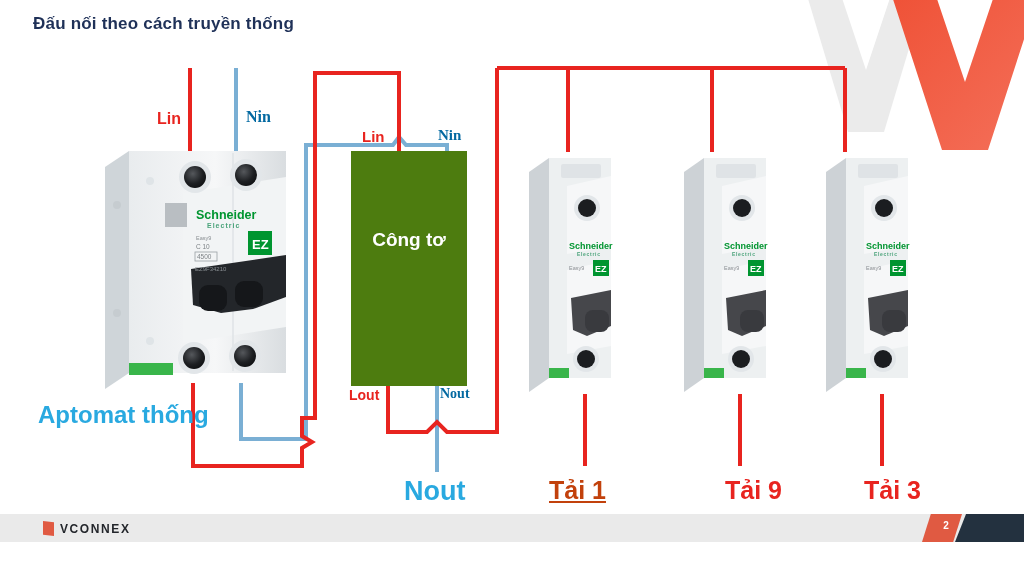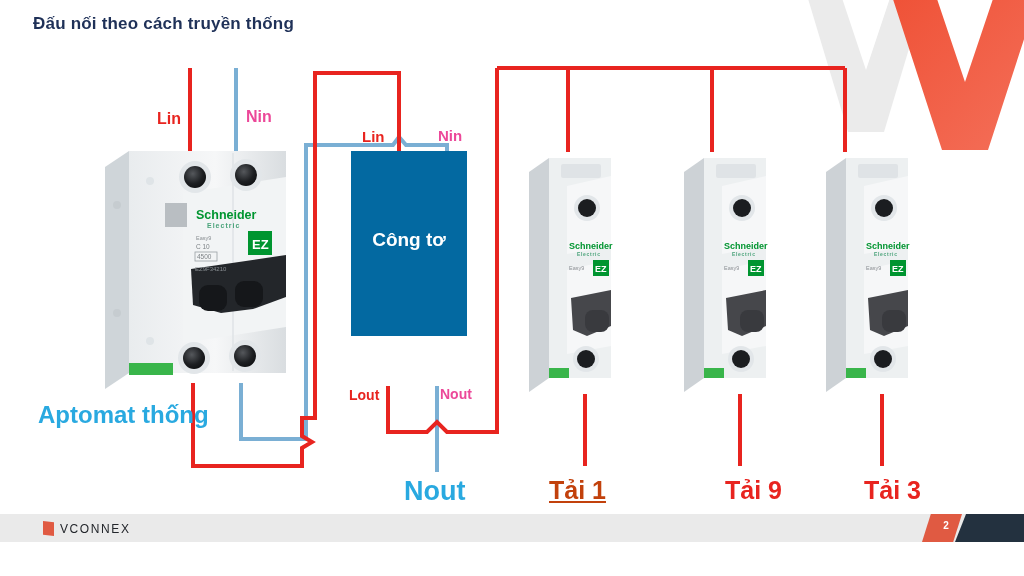--- a/index.html
+++ b/index.html
@@ -23,39 +23,39 @@
     font-size:17px;font-weight:bold;color:#1f3158;
     letter-spacing:.2px;white-space:nowrap;
   }
 
   
   #wires{position:absolute;left:0;top:0;width:1024px;height:576px;}
 
   
   .wlabel{position:absolute;font-weight:bold;white-space:nowrap;}
   .wl-red{color:#e8241f;}
-  .wl-blue{color:#ec4899;}
+  .wl-blue{color:#0369a1;font-family:Liberation Serif, serif;}
   #lbl-lin1{left:157px;top:110px;font-size:16px;}
   #lbl-nin1{left:246px;top:108px;font-size:16px;}
   #lbl-lin2{left:362px;top:128px;font-size:15px;}
   #lbl-nin2{left:438px;top:127px;font-size:15px;}
   #lbl-lout{left:349px;top:387px;font-size:14px;}
   #lbl-nout-small{left:440px;top:386px;font-size:14px;}
 
   .biglabel{position:absolute;font-weight:bold;white-space:nowrap;}
   #lbl-aptomat{left:38px;top:401px;font-size:24px;color:#29a9e0;}
   #lbl-nout-big{left:404px;top:476px;font-size:27px;color:#29a9e0;}
   #lbl-tai1{left:549px;top:476px;font-size:25px;color:#c2410c;text-decoration:underline;}
   #lbl-tai2{left:725px;top:476px;font-size:25px;color:#e8241f;}
   #lbl-tai3{left:864px;top:476px;font-size:25px;color:#e8241f;text-align:center;}
 
   
   #meter{
-    position:absolute;left:351px;top:151px;width:116px;height:185px;
-    background:#0369a1;
+    position:absolute;left:351px;top:151px;width:116px;height:235px;
+    background:#4d7c0f;
   }
   #meter-text{
     position:absolute;left:0;right:0;top:78px;
     text-align:center;color:#ffffff;font-weight:bold;
     font-size:19px;line-height:1.2;
   }
 
   
   .mcb{position:absolute;}
 
@@ -63,21 +63,21 @@
   #footer{
     position:absolute;left:0;top:514px;width:1024px;height:28px;
     background:#eaeaea;
   }
   #brand{
     position:absolute;left:43px;top:521px;
     display:flex;align-items:center;gap:6px;
   }
   #brand-mark{width:11px;height:15px;background:#e05a42;
     clip-path:polygon(0 0,100% 8%,100% 100%,0 92%);}
-  #brand-name{font-size:12px;font-weight:normal;color:#23262b;letter-spacing:1.6px;}
+  #brand-name{font-size:12px;font-weight:bold;color:#23262b;letter-spacing:1.6px;}
   #pagebadge{position:absolute;left:922px;top:514px;width:102px;height:28px;}
   #pg-red{position:absolute;left:0;top:0;width:40px;height:28px;background:#e05a42;
     clip-path:polygon(22% 0,100% 0,78% 100%,0 100%);}
   #pg-navy{position:absolute;left:33px;top:0;width:69px;height:28px;background:#23313f;
     clip-path:polygon(16% 0,100% 0,100% 100%,0 100%);}
   #pg-num{position:absolute;left:14px;top:6px;width:20px;text-align:center;
     font-size:10px;font-weight:bold;color:#fff;}
 </style>
 </head>
 <body>

